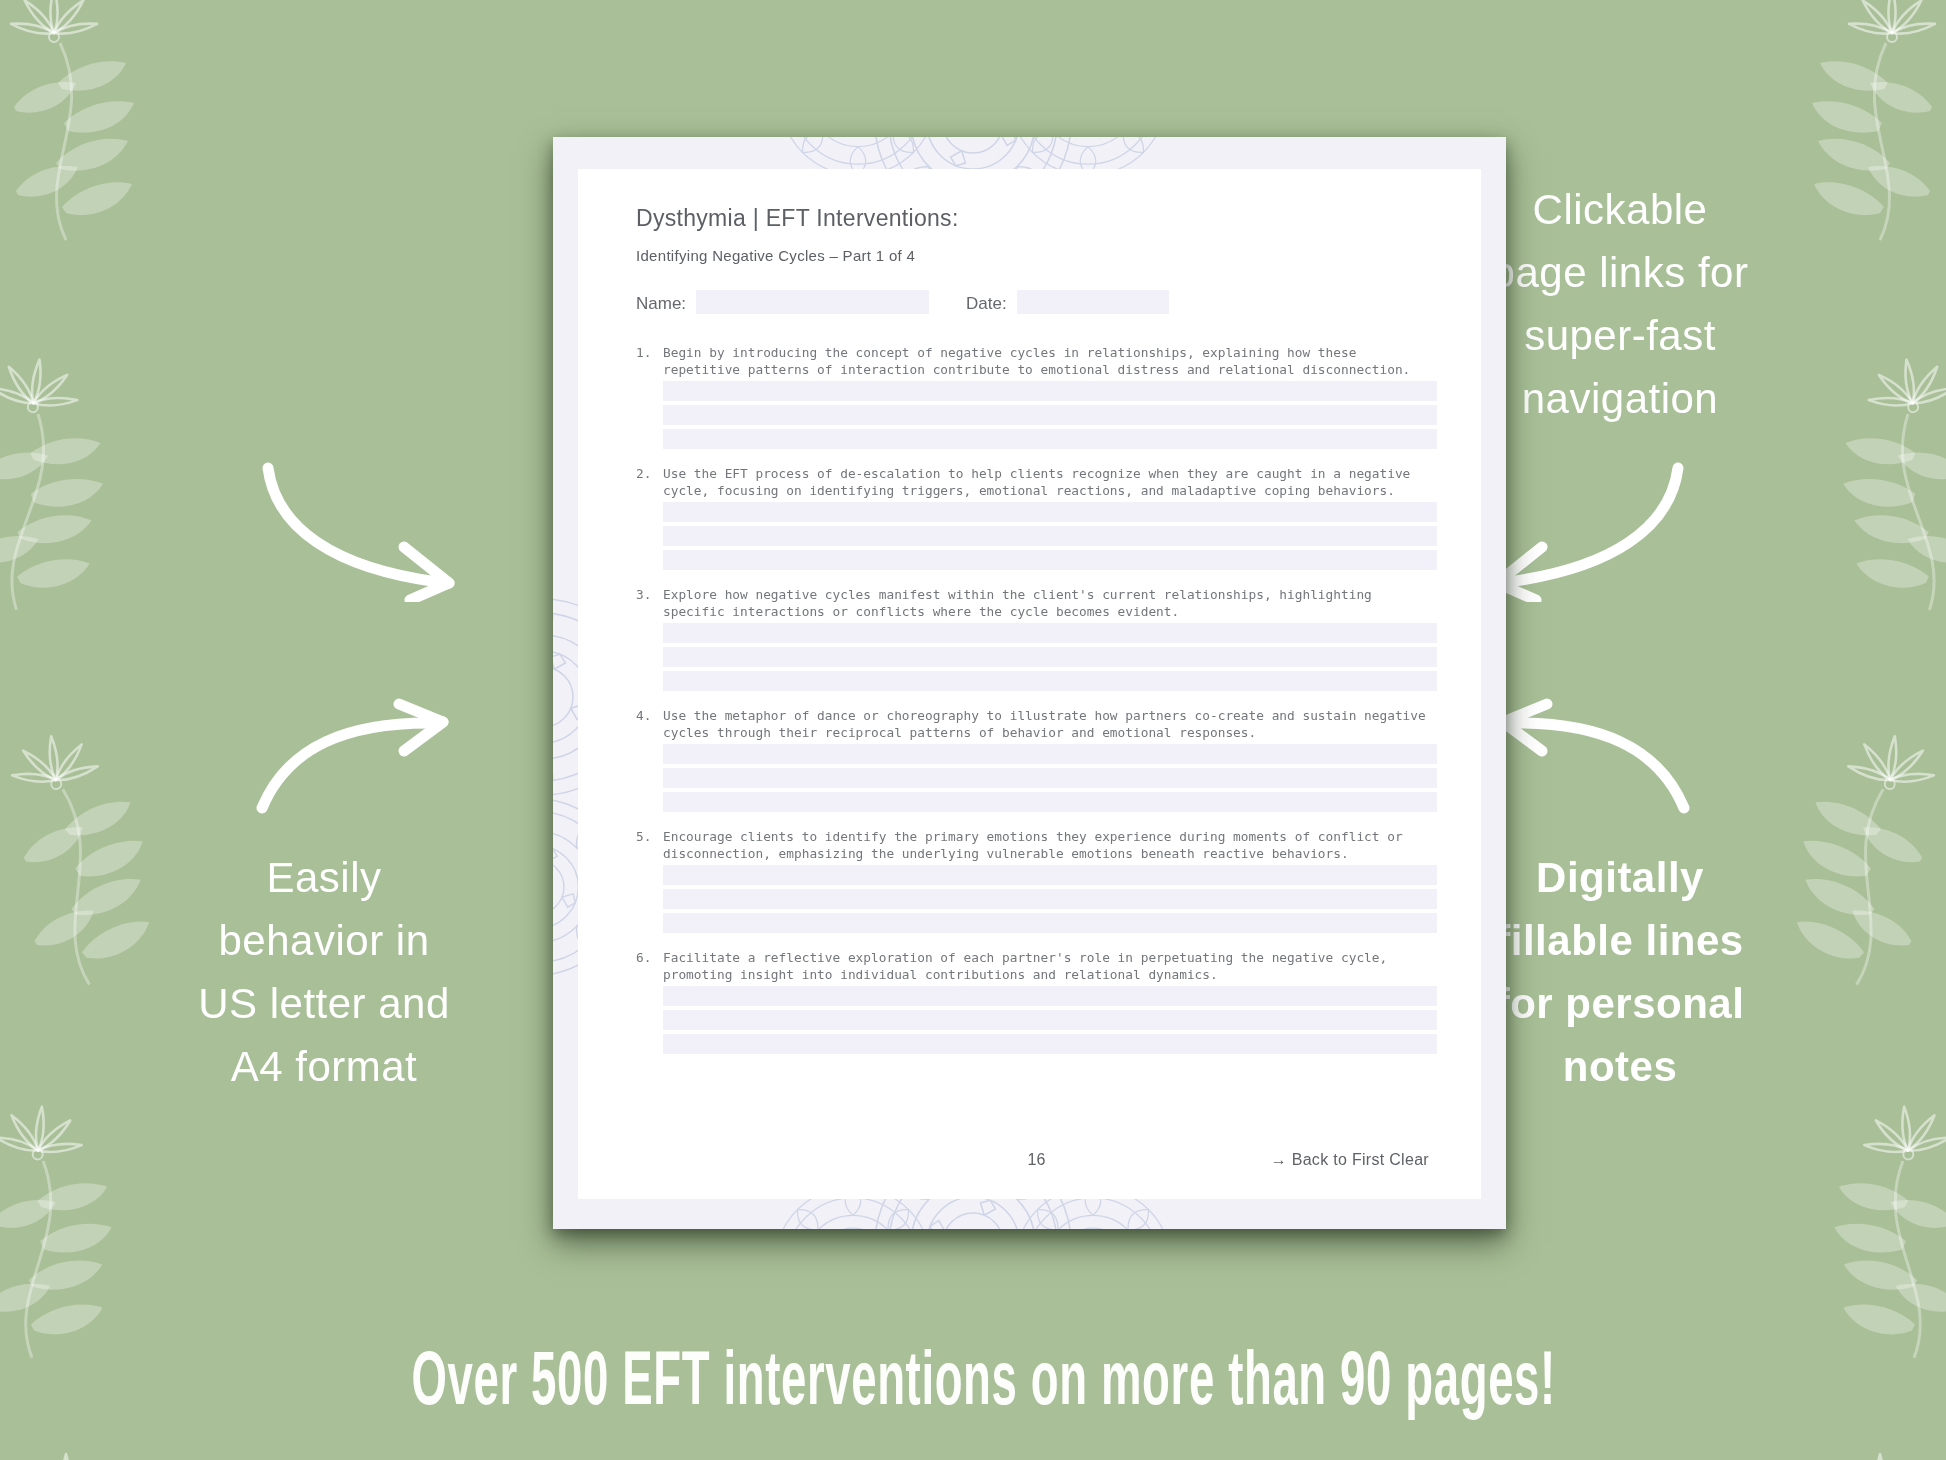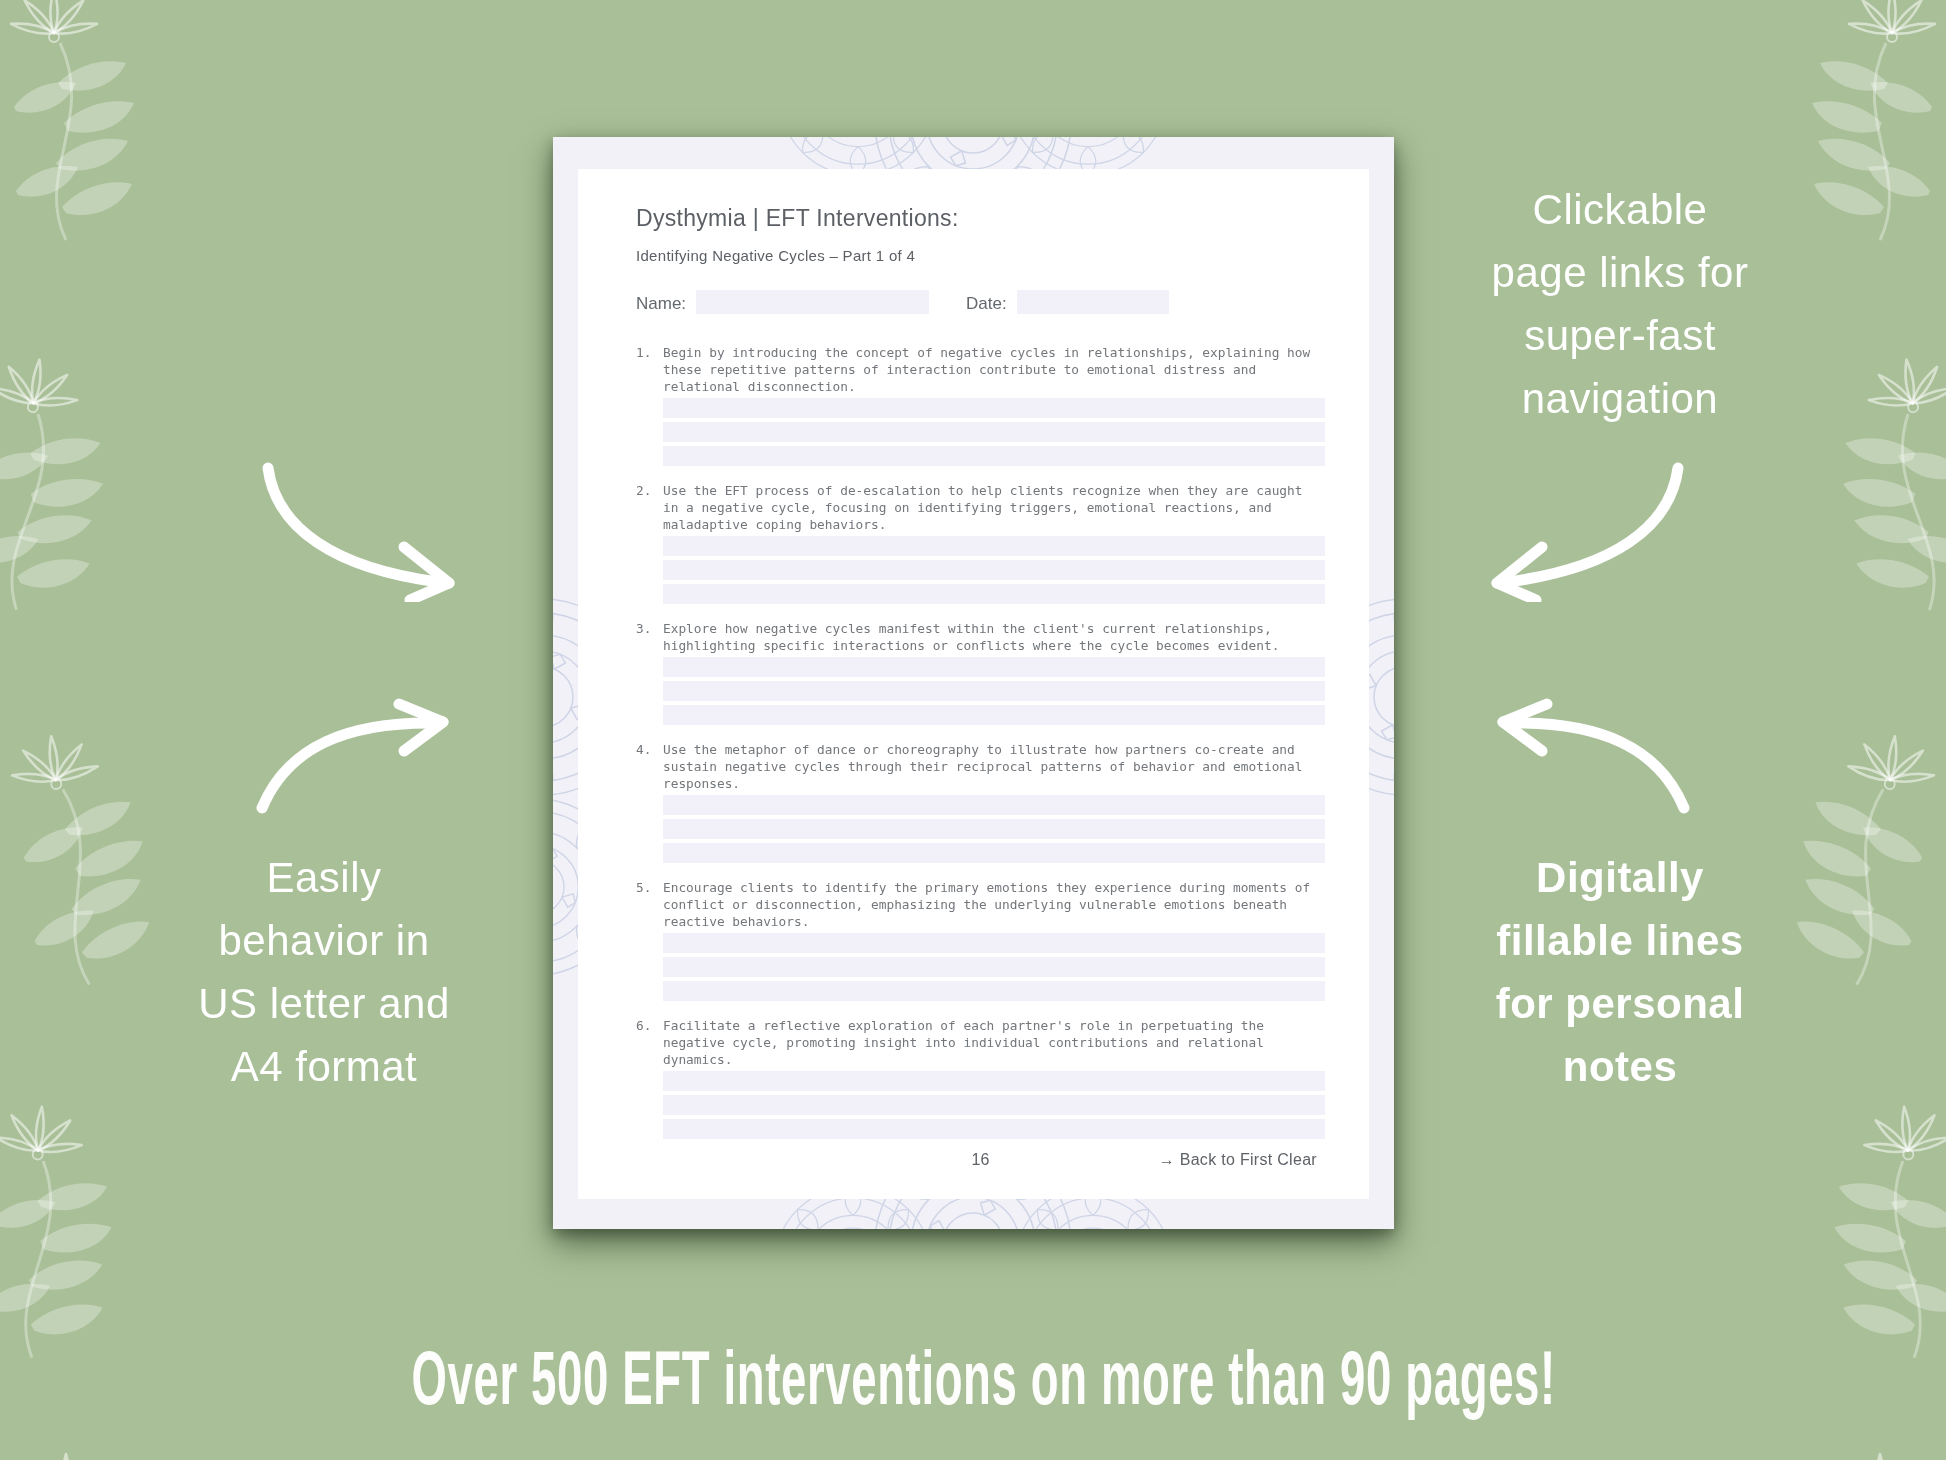--- a/index.html
+++ b/index.html
@@ -24,21 +24,21 @@
   .co-br { left:1400px; top:846px;font-weight:bold; }
 
   .arrow { position:absolute; width:220px; height:150px; }
   .arrow path { fill:none; stroke:#ffffff; stroke-width:11; stroke-linecap:round; stroke-linejoin:round; }
   .ar-tl { left:248px;  top:452px; }
   .ar-tr { left:1478px; top:452px; transform:scaleX(-1); }
   .ar-bl { left:246px;  top:698px; height:125px; }
   .ar-br { left:1480px; top:698px; height:125px; transform:scaleX(-1); }
 
   
-  .page { position:absolute; left:553px; top:137px; width:841px; height:1092px;
+  .page { position:absolute; left:553px; top:137px; width:953px; height:1092px;
           background:var(--page-margin,#f2f1f8); overflow:hidden;
           box-shadow:0 14px 30px rgba(22,36,16,0.55), 0 5px 12px rgba(22,36,16,0.35); }
   .mandalas { position:absolute; left:0; top:0; width:841px; height:1092px; opacity:0.6; }
   .mandalas circle, .mandalas path { fill:none; stroke:#b9c4db; stroke-width:1.6; }
   .page-inner { position:absolute; left:25px; top:32px; right:25px; bottom:30px;
                 background:#ffffff; padding:36px 44px 0 58px; }
 
   .ws-title    { color:#5c6065; font-size:23px; letter-spacing:0.3px; }
   .ws-subtitle { color:#5c6065; font-size:15px; letter-spacing:0.3px; margin-top:15px; }
 

